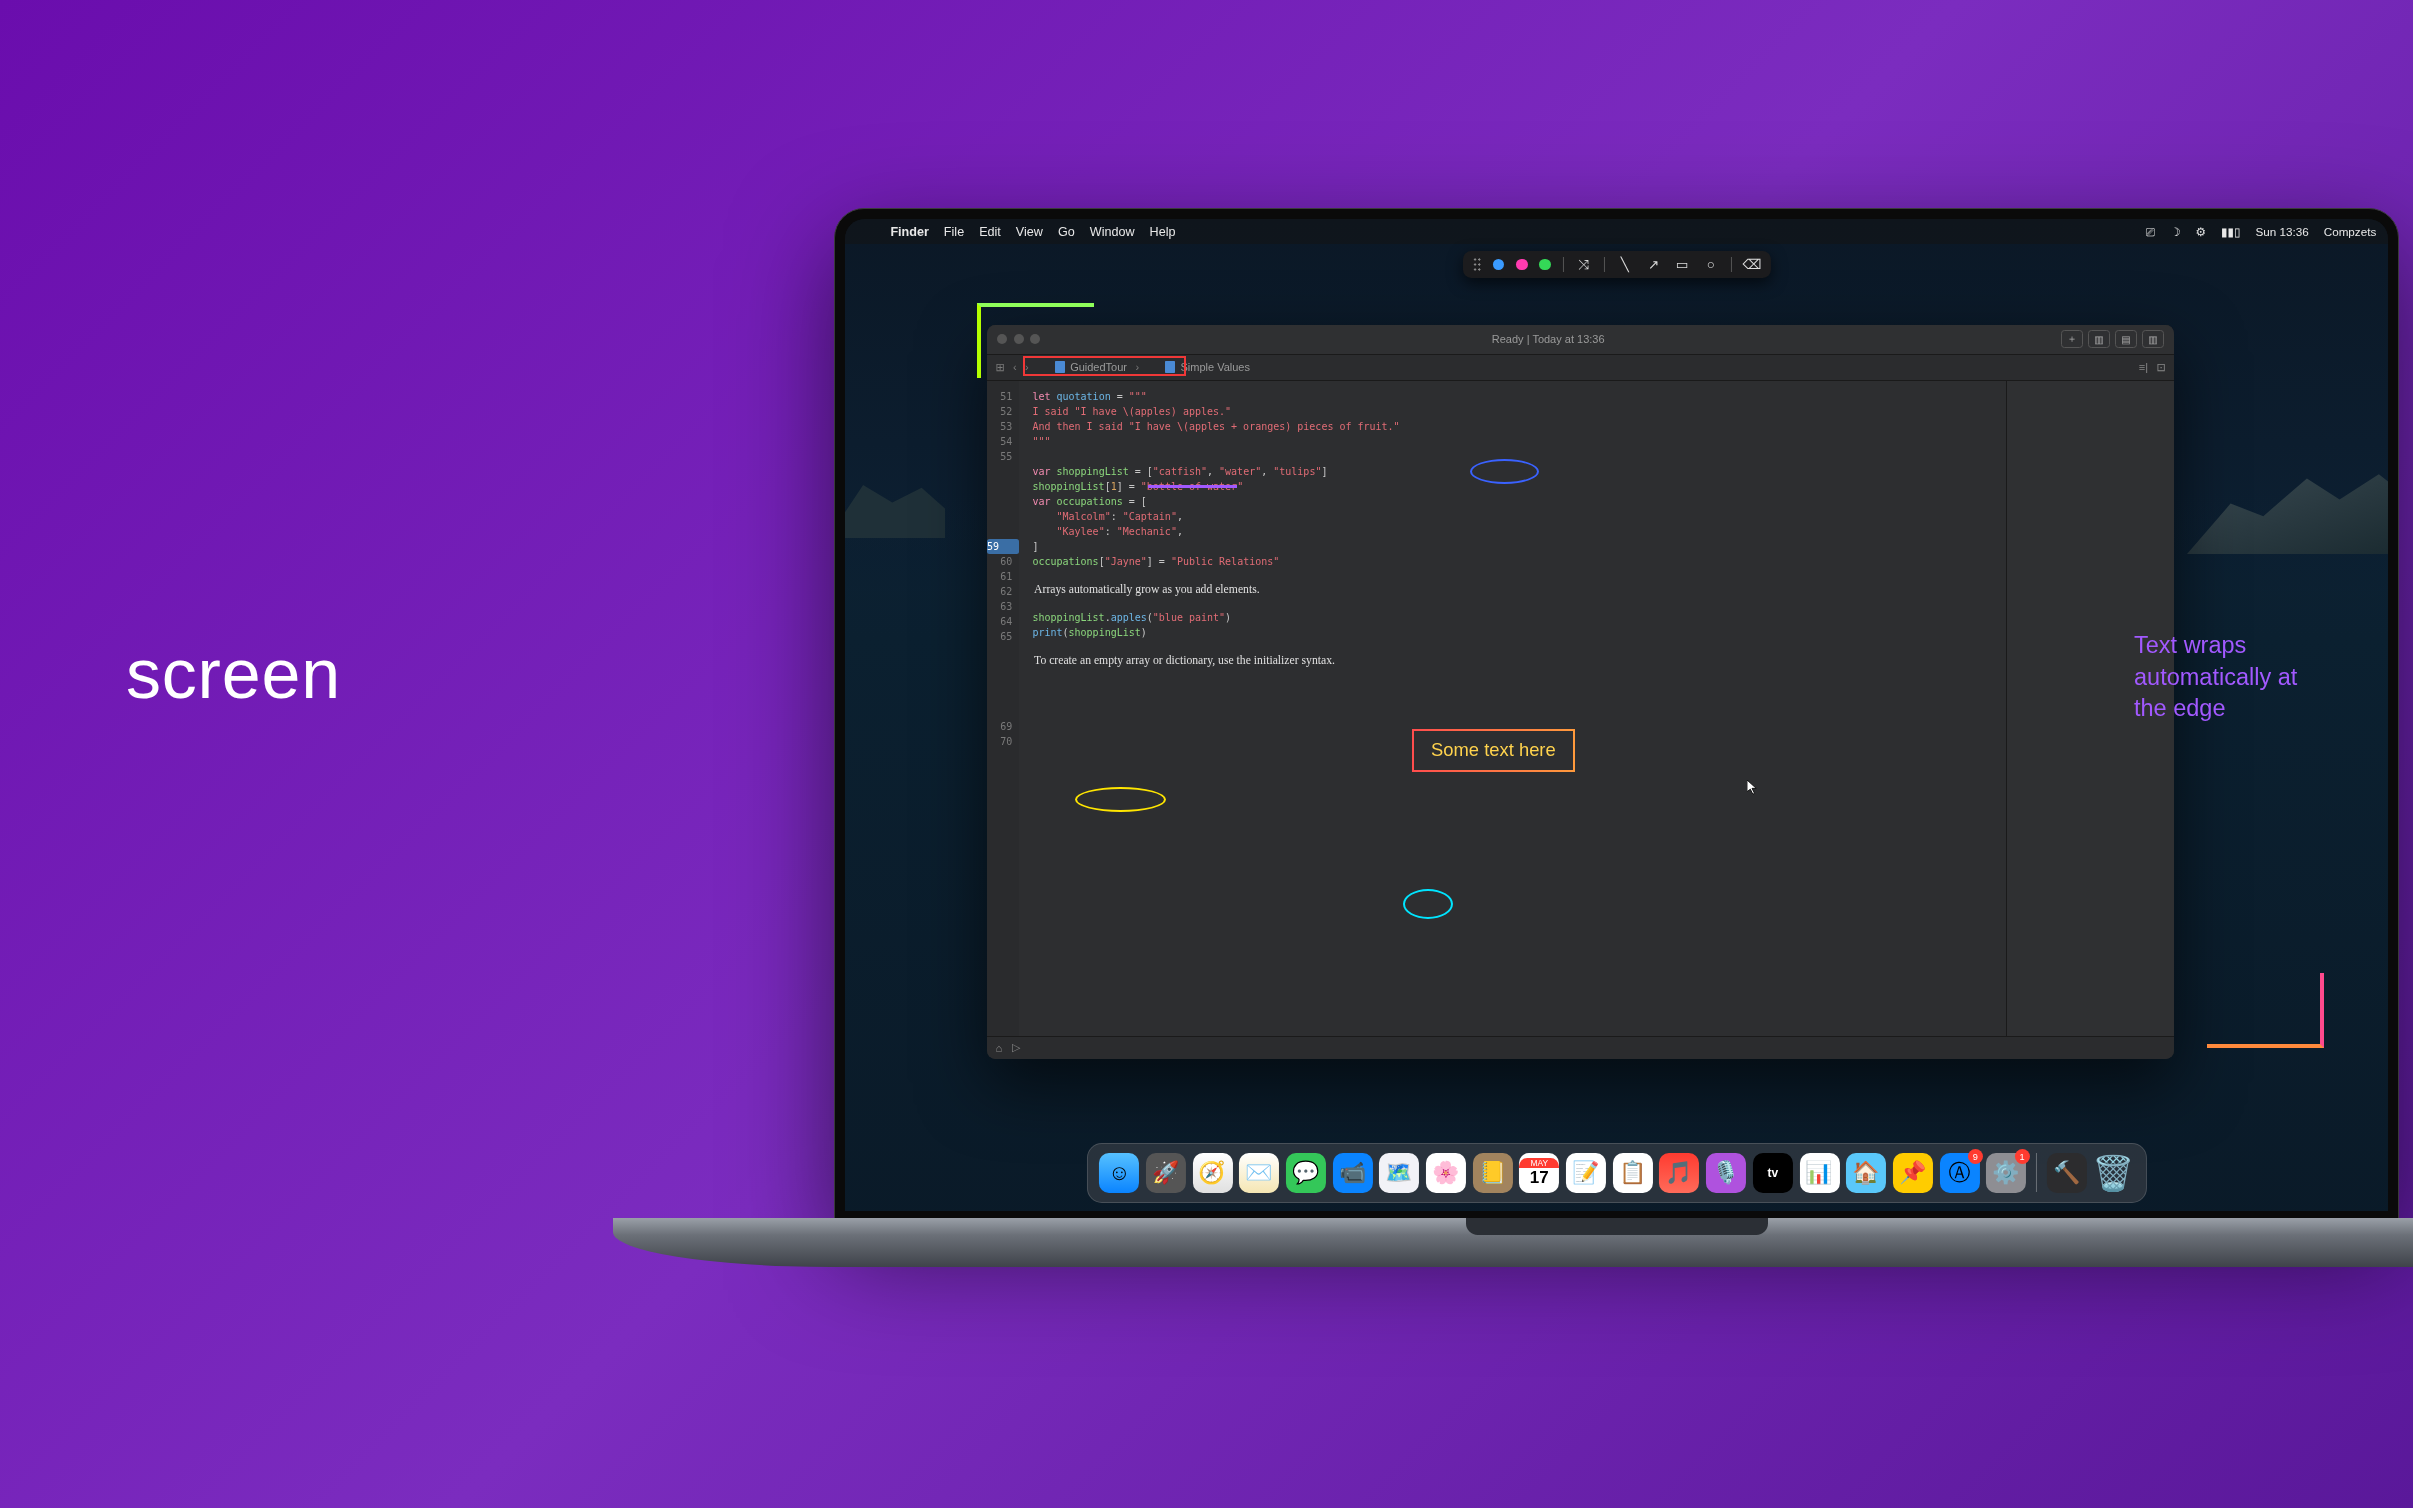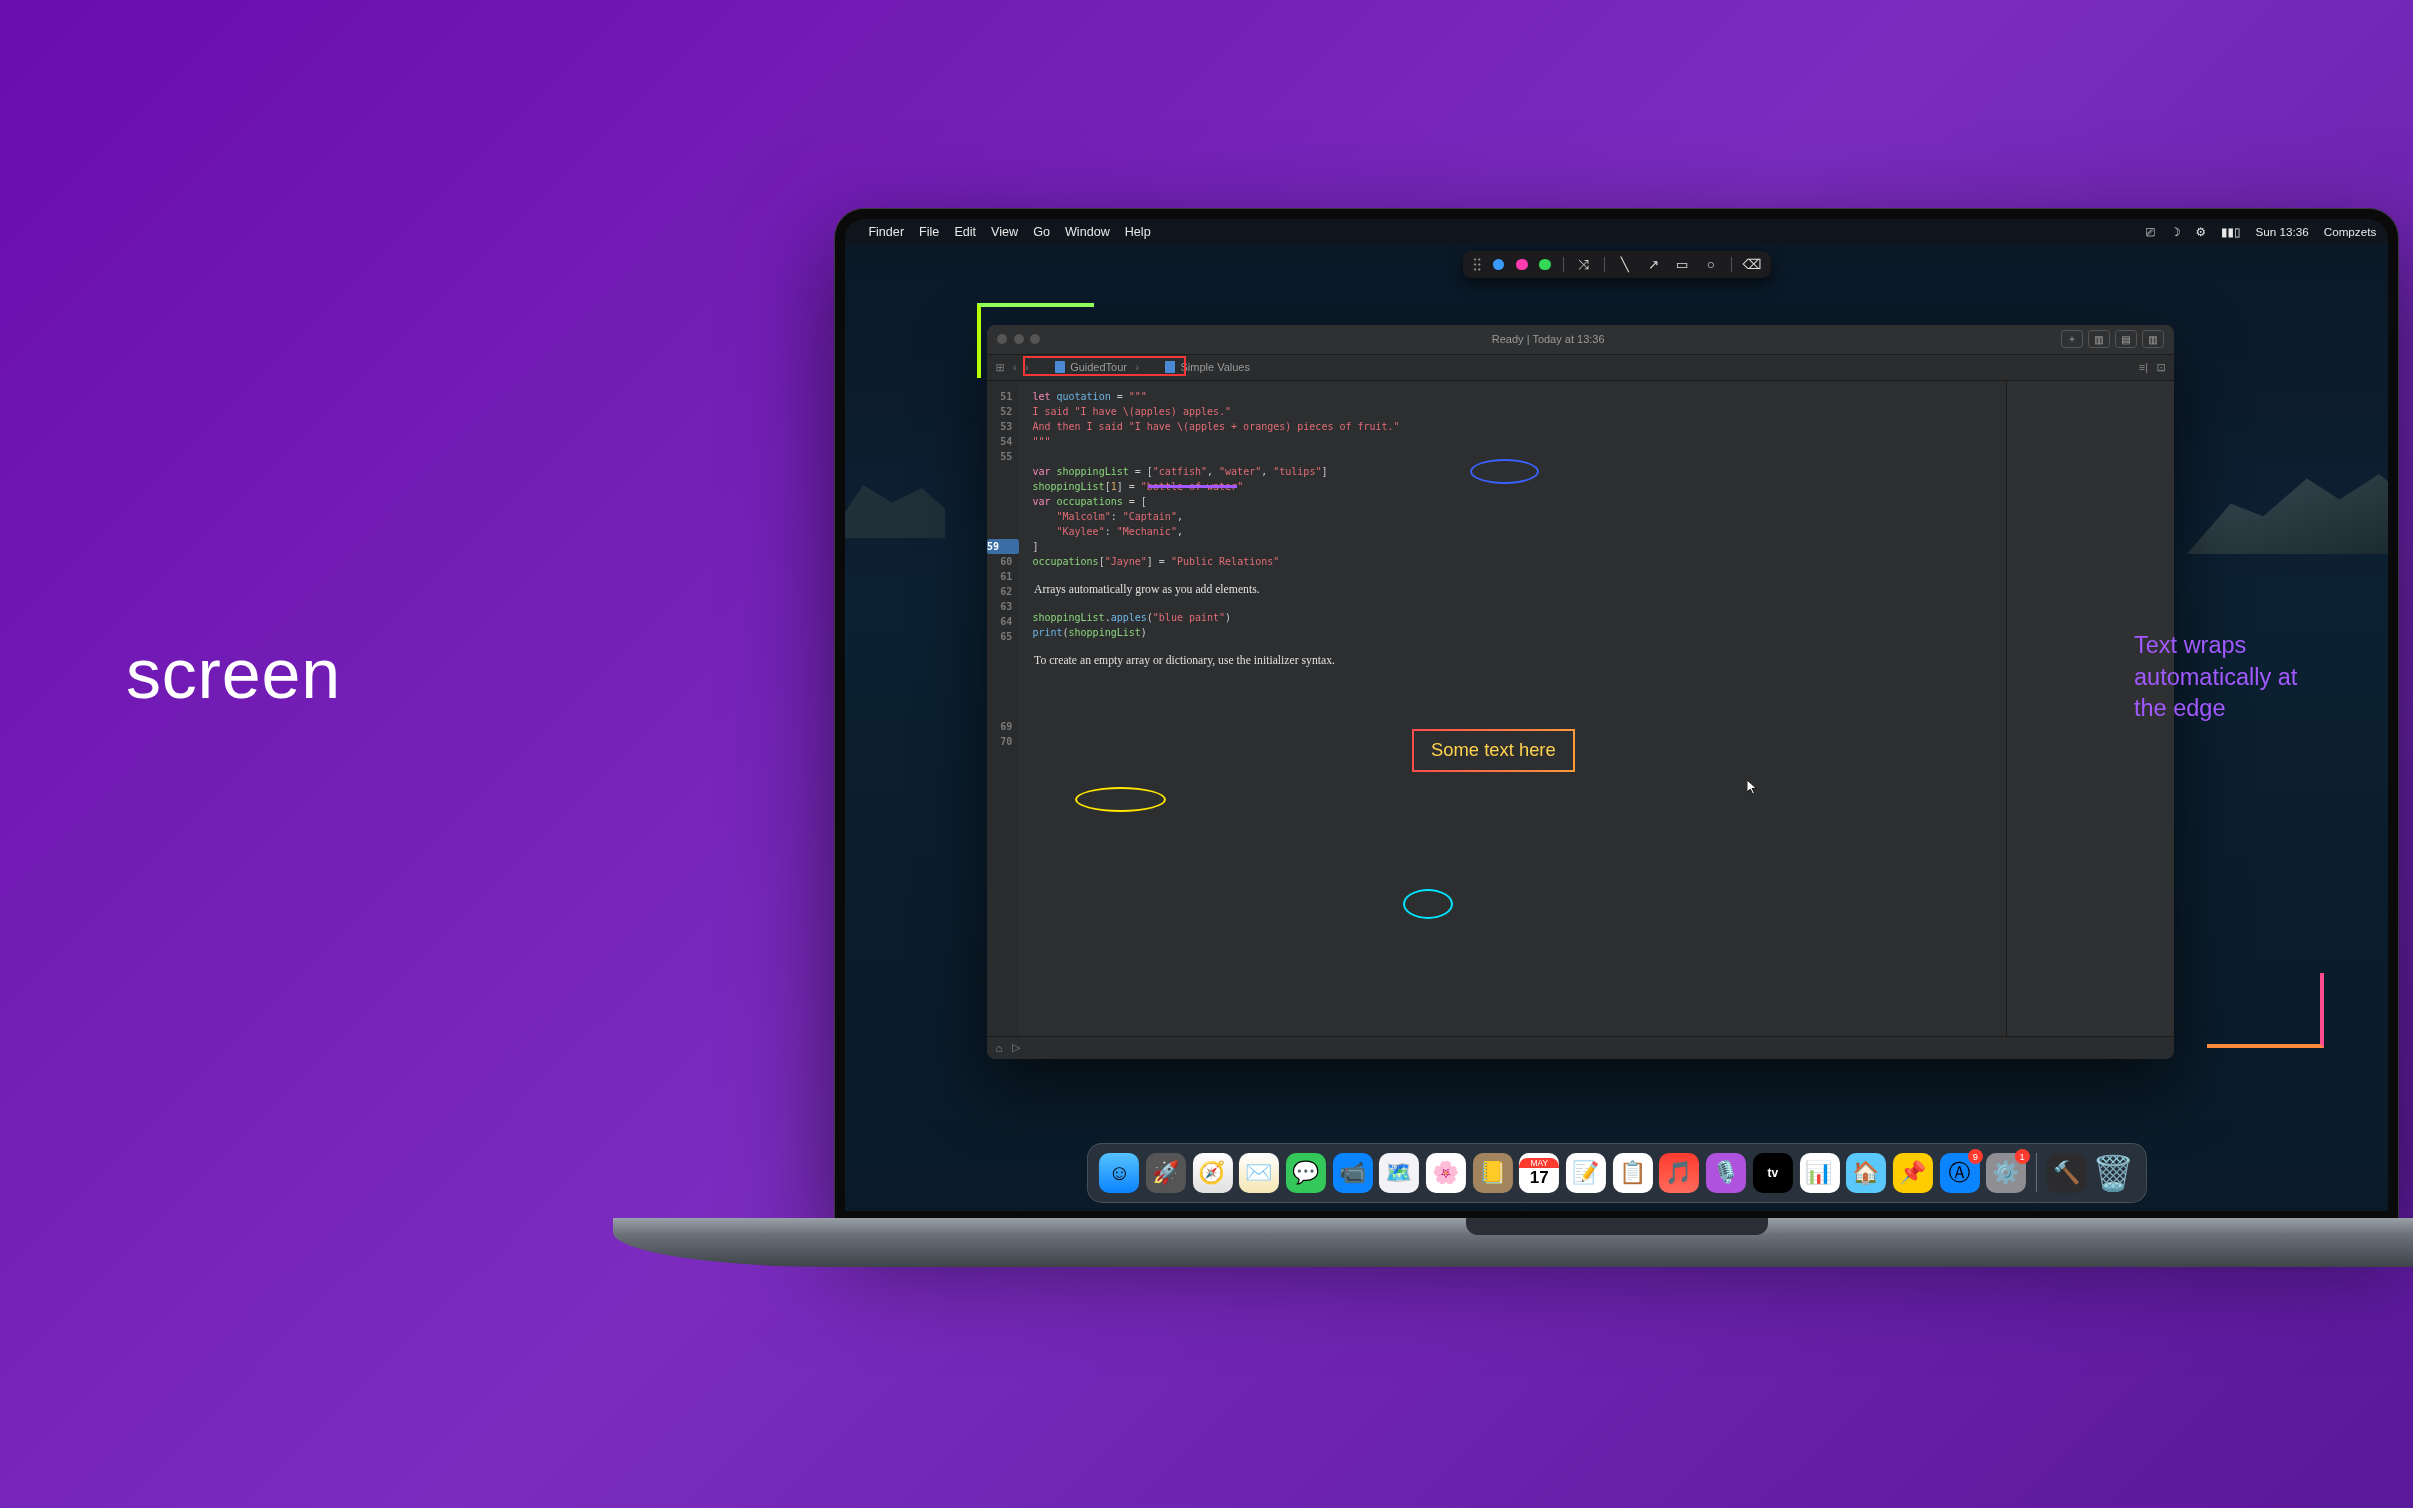--- a/index.html
+++ b/index.html
@@ -66,21 +66,21 @@
   position: absolute;
   left: 0; top: 0; right: 0; height: 25px;
   background: rgba(20,20,20,.55);
   display: flex; align-items: center;
   color: #e8e8e8;
   font-size: 12.6px;
   padding: 0 11.7px;
 }
 .menubar .apple { font-size: 14.2px; margin-right: 11.7px; }
 .menubar .menu-item { margin-right: 15px; cursor: pointer; }
-.menubar .menu-item.bold { font-weight: 400; }
+.menubar .menu-item.bold { font-weight: 700; margin-left: 22px; }
 .menubar .spacer { flex: 1; }
 .menubar .right-item { margin-left: 15px; font-size: 11.7px; }
 
 
 .anno-toolbar {
   position: absolute;
   top: 32px; left: 50%; transform: translateX(-50%);
   background: #1c1c1e;
   border-radius: 8.4px;
   padding: 5px 10px;
@@ -156,21 +156,20 @@
 .xwin-tabs .push-right { margin-left: auto; color: #888; font-size: 11px; display:flex; gap:8.4px;}
 .xwin-body {
   flex: 1; display: flex;
   background: #2d2e30;
   position: relative;
 }
 .gutter {
   width: 32px; background: #2a2b2d;
   color: #7a7a7a; font-family: Menlo, Consolas, monospace; font-size: 10px;
   padding-top: 8.4px;
-  font-weight: bold;
 }
 .gutter div { text-align: right; padding-right: 6.7px; height: 15px; line-height: 15px; }
 .gutter .marker { background: #3a6ea5; color:#fff; border-radius: 2.5px; padding-right:20px;}
 .code {
   flex: 1; position: relative;
   font-family: Menlo, Consolas, monospace; font-size: 10px;
   color: #c8c8c8;
   padding: 8.4px 13.4px;
   line-height: 15px;
 }

